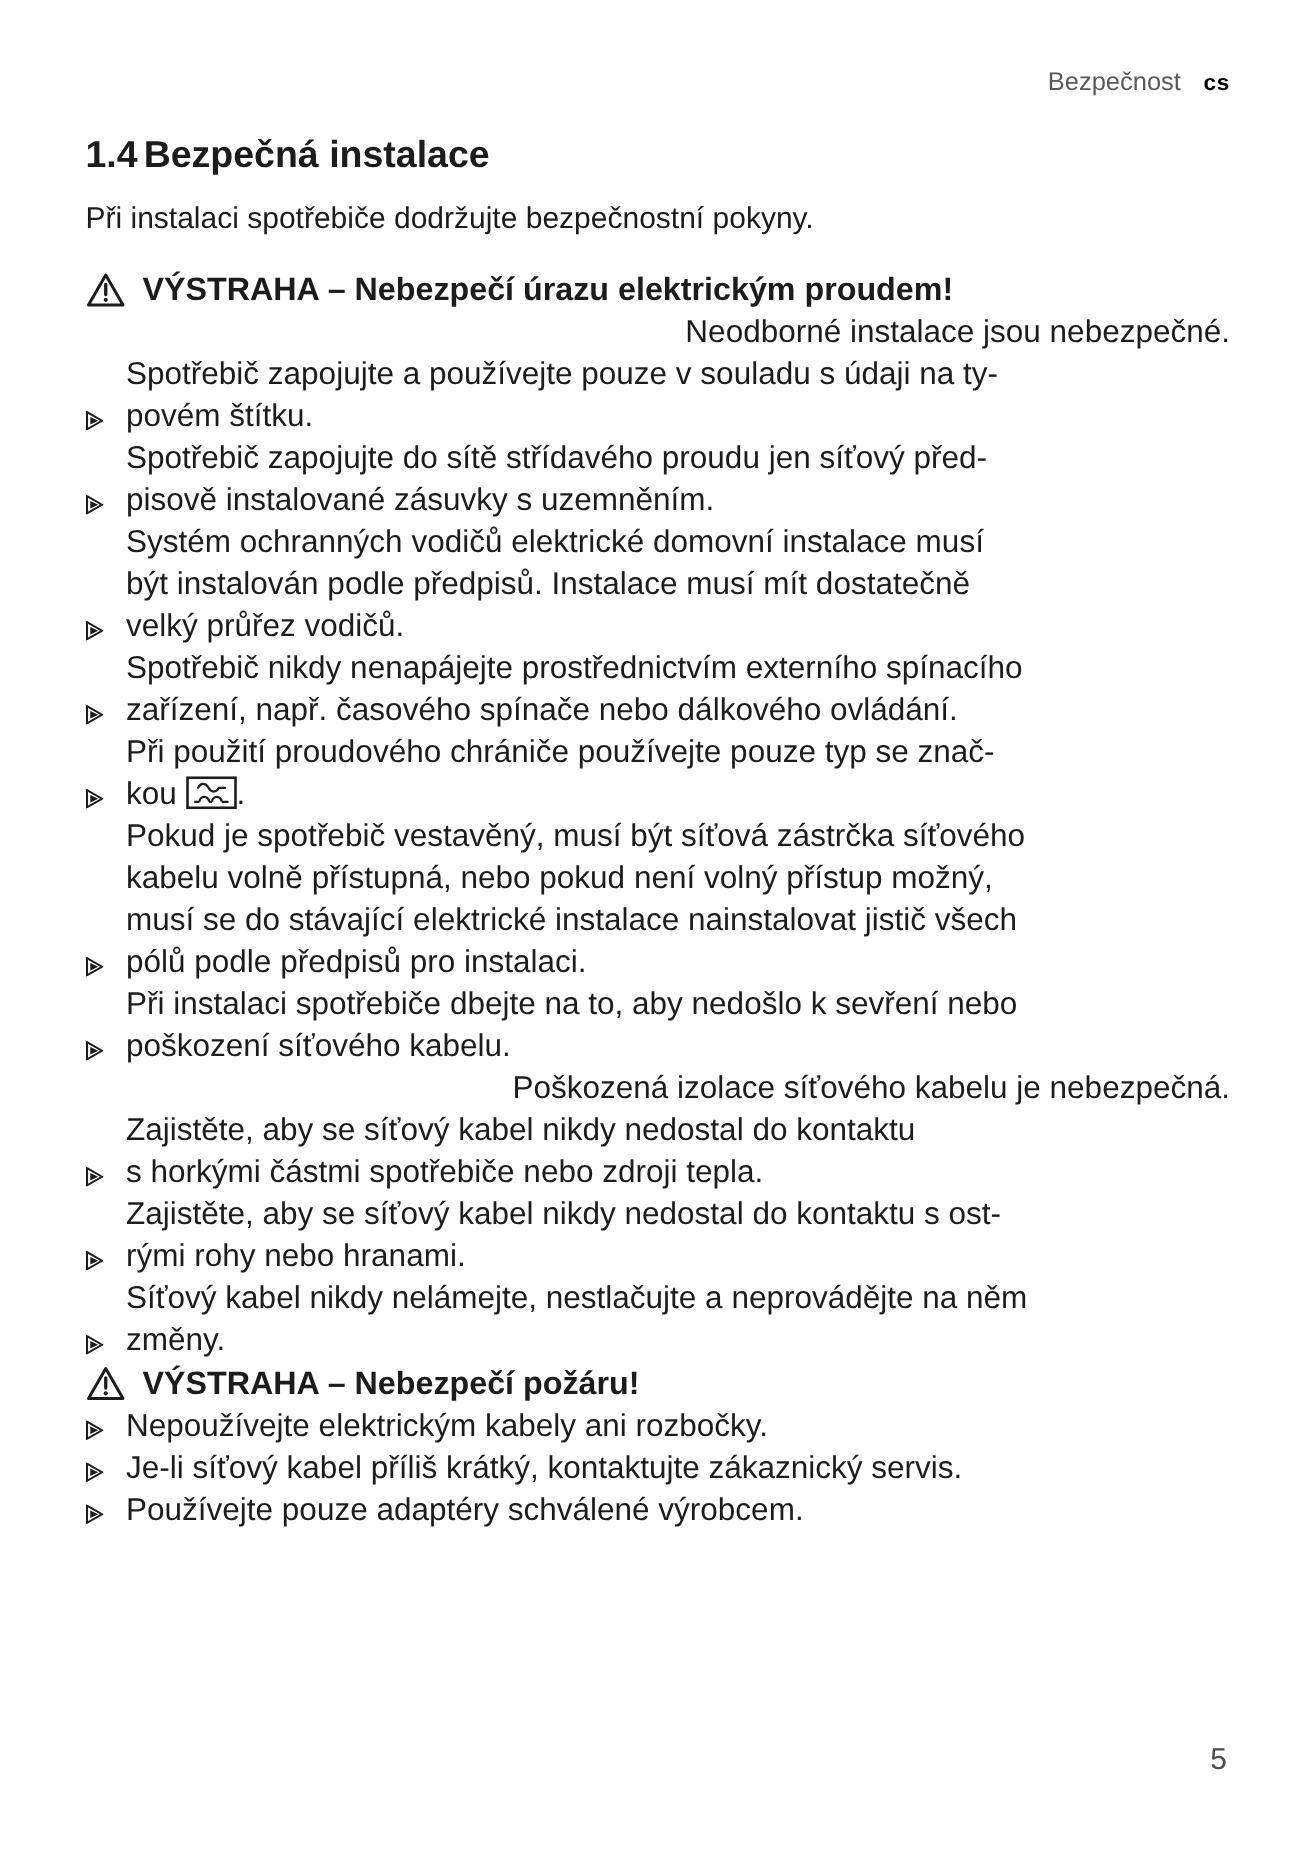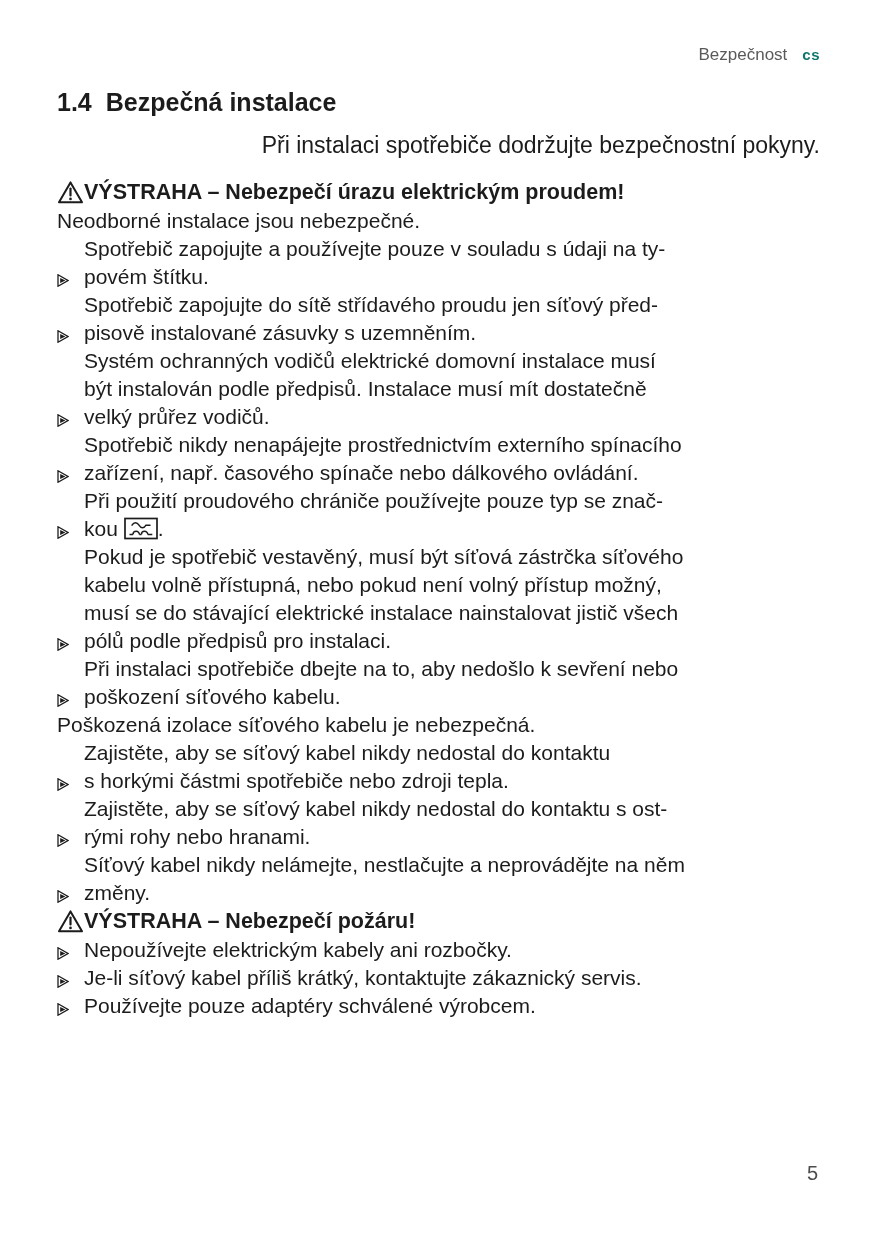--- a/index.html
+++ b/index.html
@@ -22,56 +22,57 @@
     box-sizing: border-box;
   }
   .header {
     text-align: right;
     font-size: 17px;
     line-height: 22px;
     color: #5a5a5a;
   }
   .header-lang {
     font-weight: bold;
-    color: #0f766e;
+    color: #000000;
     font-size: 15px;
     letter-spacing: 0.5px;
     margin-left: 15px;
   }
   .heading {
     display: flex;
-    gap: 14px;
+    gap: 4px;
     font-size: 25px;
     line-height: 30px;
     font-weight: bold;
     margin: 21px 0 0 0;
   }
   .intro {
-    font-size: 23px;
+    font-size: 20px;
     line-height: 28px;
     margin: 14px 0 0 0;
     white-space: pre-line;
-    text-align: right;
   }
   section.warning { margin-top: 19px; }
   section.warning + section.warning { margin-top: 0; }
   section.warning.second { margin-top: 25px; }
   .warn-title-row {
     display: flex;
     align-items: center;
+    gap: 11px;
     font-weight: bold;
     font-size: 21.5px;
     line-height: 29px;
   }
   .warn-icon { display: inline-flex; align-items: center; }
   .block-text {
     font-size: 21px;
     line-height: 28px;
     margin: 0;
     white-space: pre-line;
+    text-align: right;
   }
   .bullet-row { display: flex; align-items: flex-end; }
   .bullet-marker {
     flex: 0 0 27px;
     width: 27px;
     padding-top: 7px;
     box-sizing: border-box;
   }
   .bullet-text {
     flex: 1;

